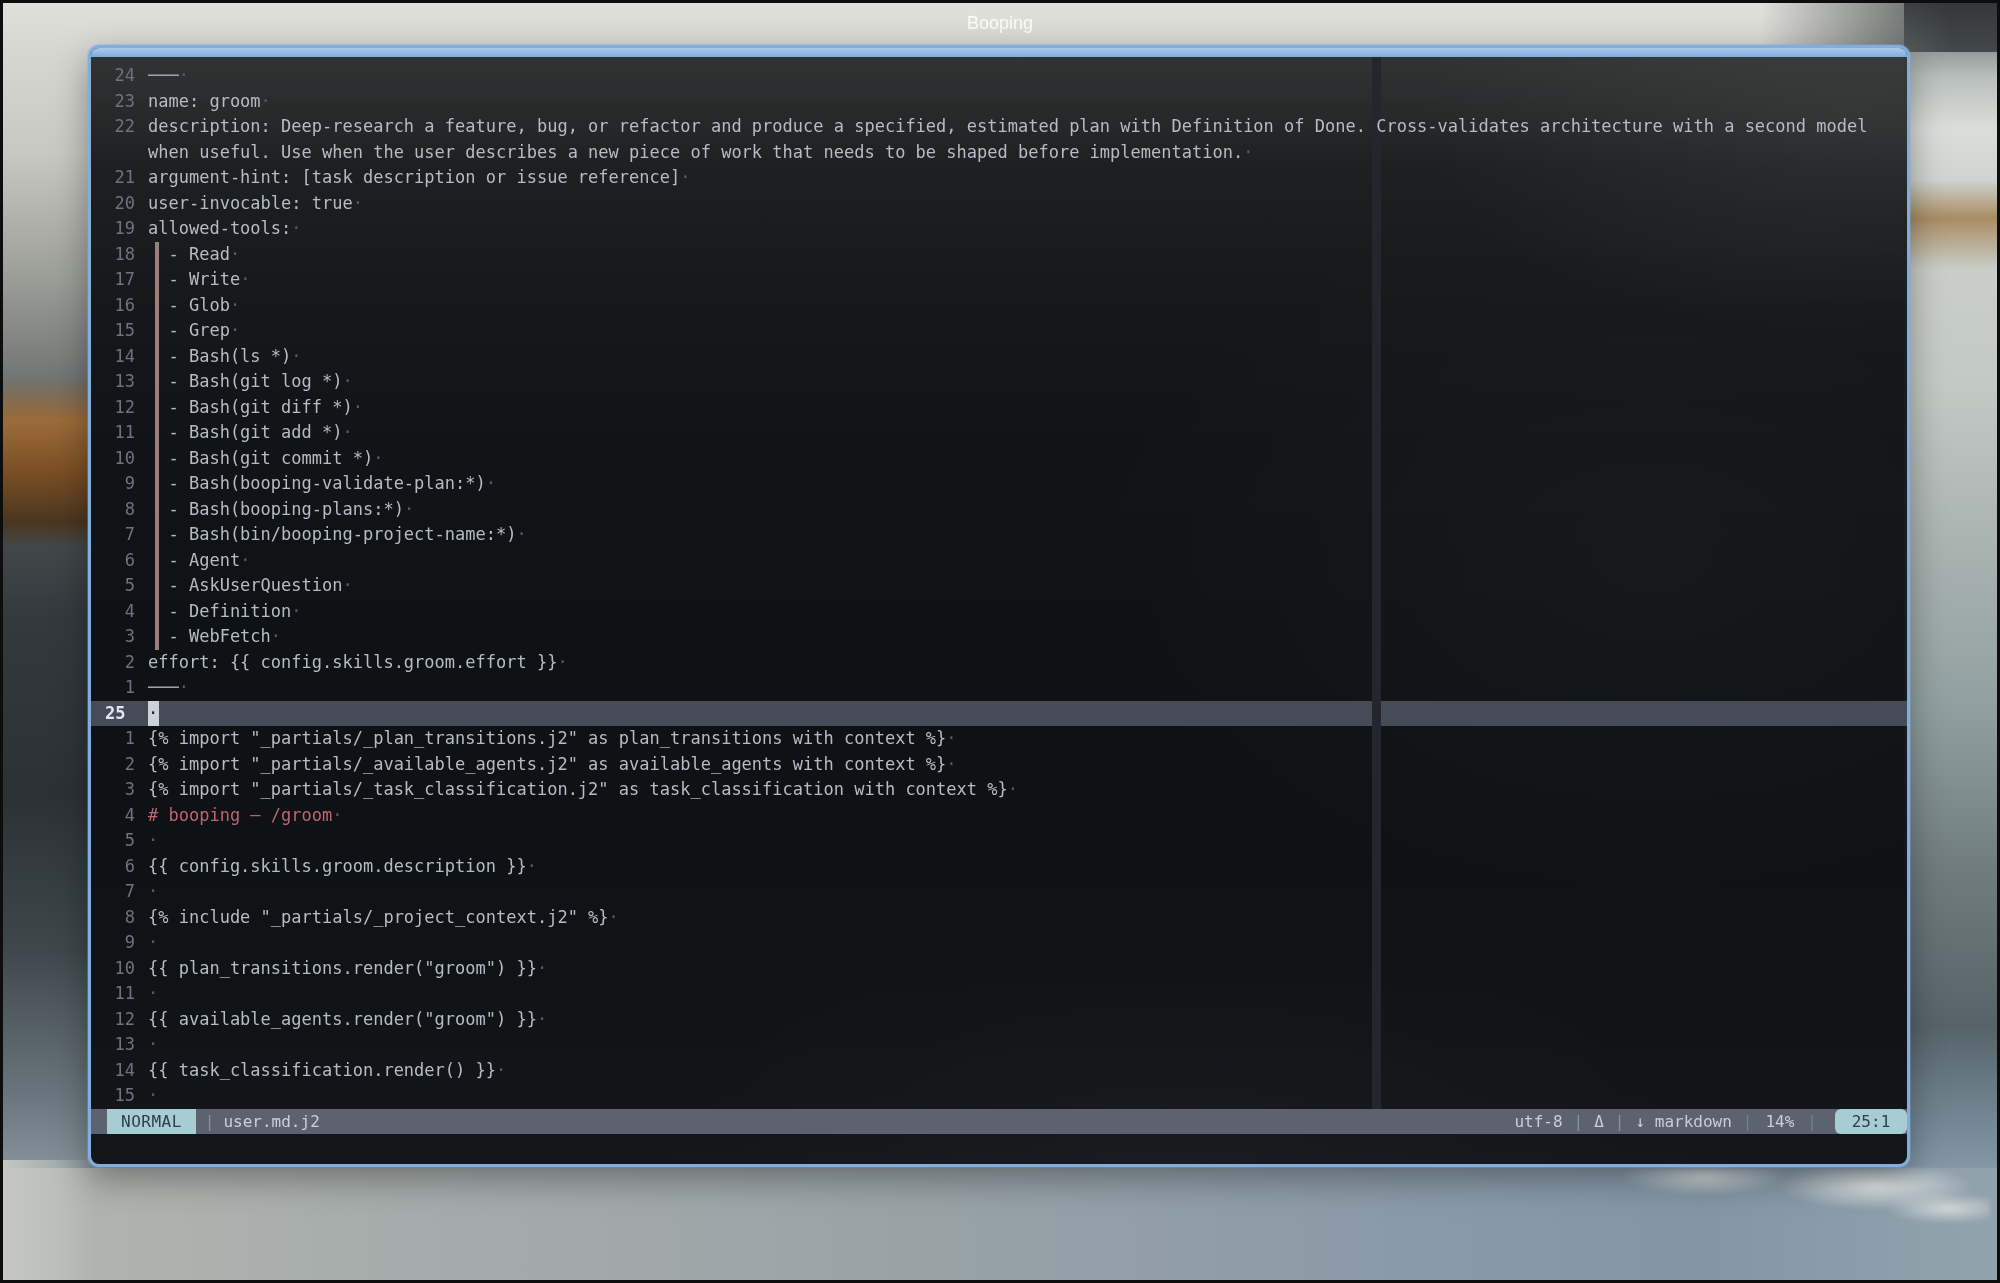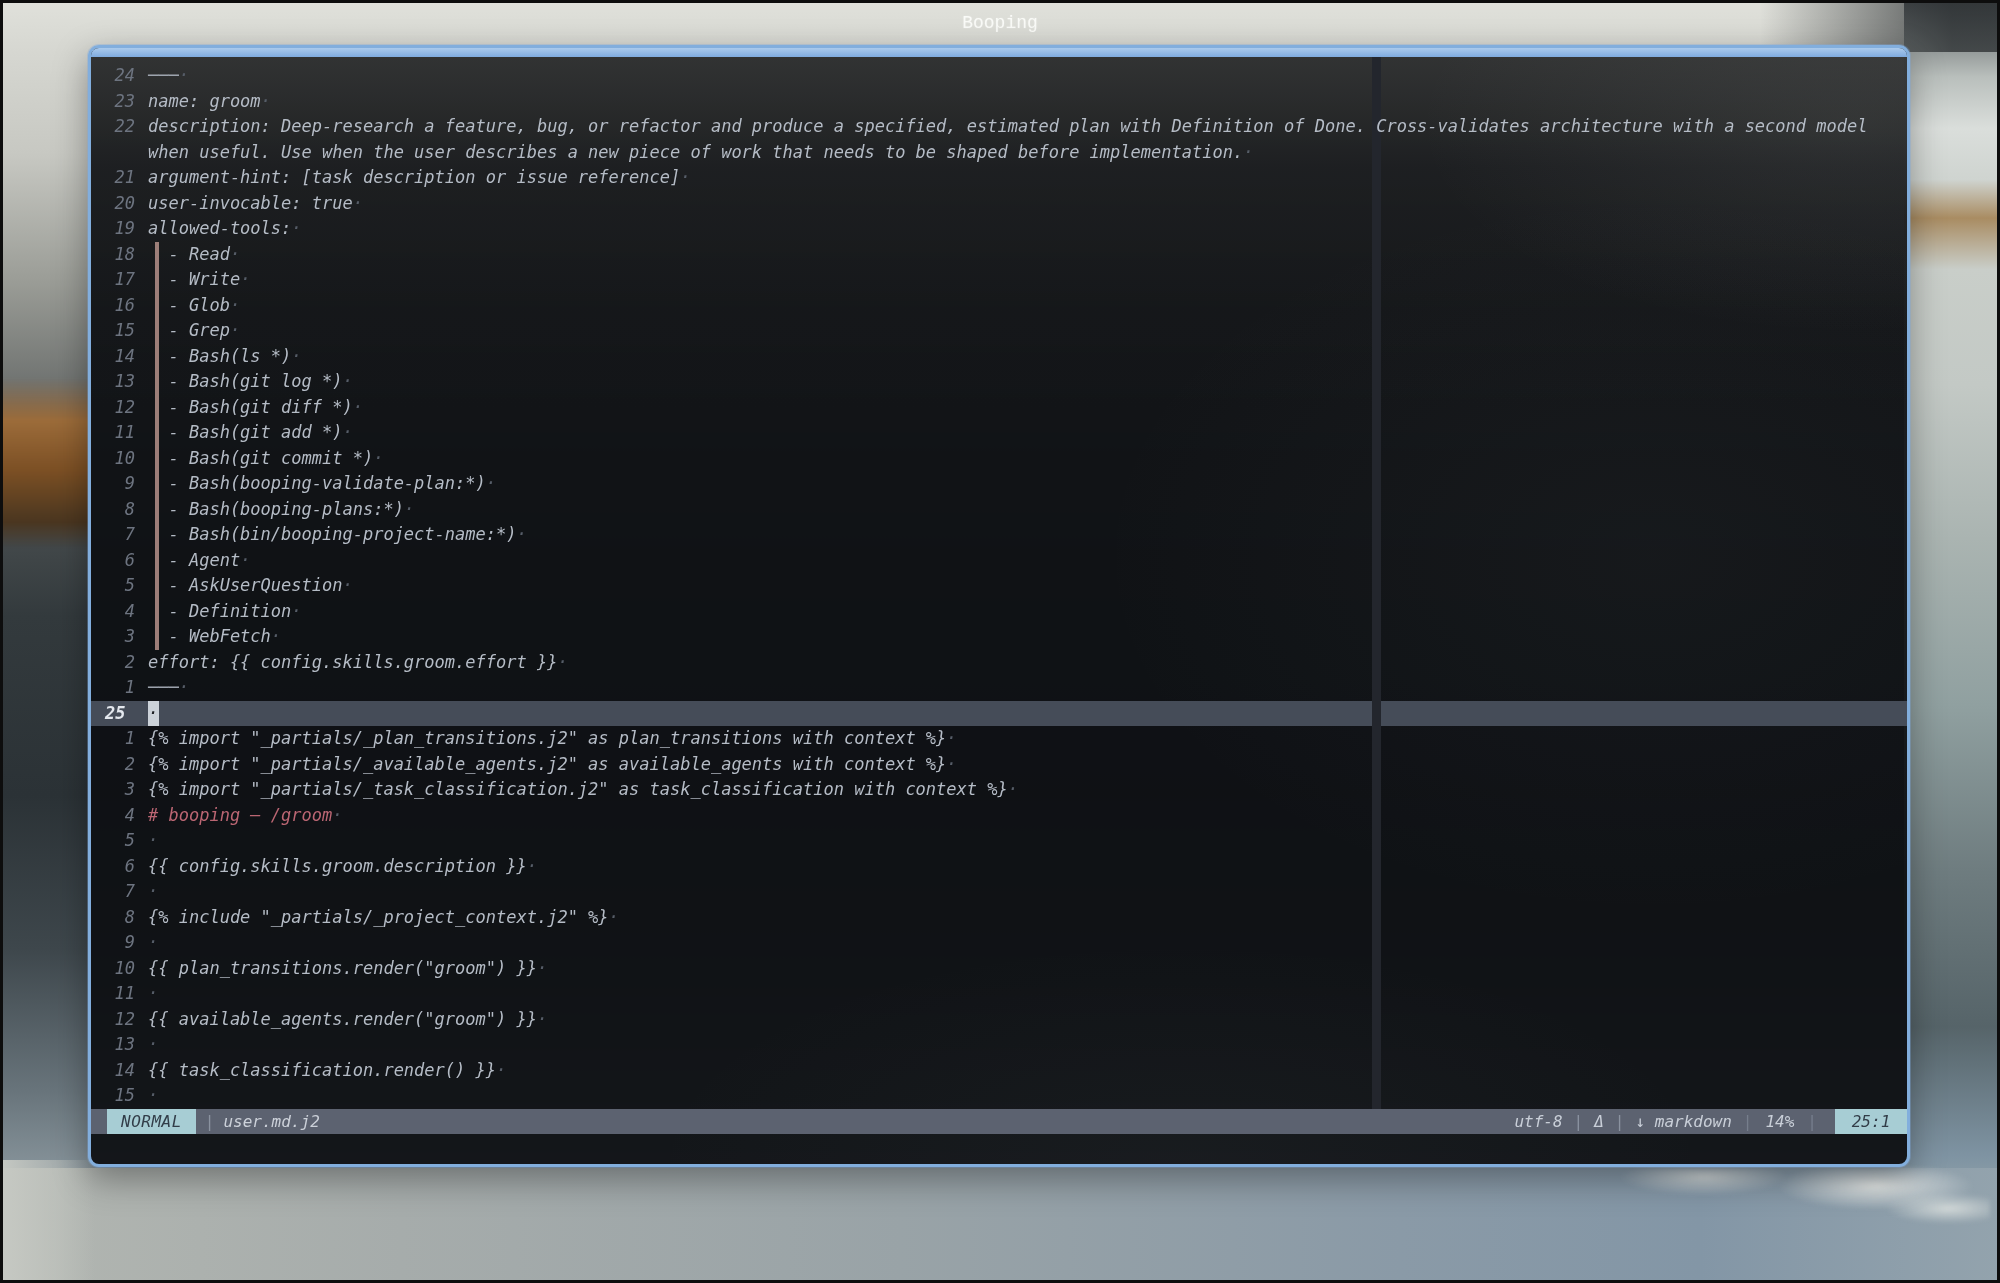--- a/index.html
+++ b/index.html
@@ -21,31 +21,31 @@
   .wp-bottom-snow { position:absolute; right:10px; top:1168px; width:520px; height:90px; filter:blur(2px);
     background:
       radial-gradient(140px 34px at 78% 20%, rgba(238,240,237,0.9), rgba(238,240,237,0) 70%),
       radial-gradient(120px 26px at 45% 10%, rgba(230,233,230,0.75), rgba(230,233,230,0) 70%),
       radial-gradient(90px 22px at 92% 45%, rgba(225,229,226,0.8), rgba(225,229,226,0) 70%); }
   .wp-bottomleft-foam { position:absolute; left:0; top:1160px; width:95px; height:123px;
     background: linear-gradient(90deg,#c6c9c3 0%, rgba(198,201,195,0.5) 60%, rgba(198,201,195,0) 100%); }
 
   
   .desktop-title { position:absolute; top:13px; left:0; width:100%; text-align:center;
-    font-family:Liberation Mono, monospace; font-size:18px; color:rgba(252,253,250,0.92);
+    font-family:Liberation Sans, sans-serif; font-size:18px; color:rgba(252,253,250,0.92);
     text-shadow:0 0 2px rgba(255,255,255,0.35); z-index:3; }
 
   
   .window { position:absolute; left:88px; top:45px; width:1822px; height:1122px;
     border:3px solid #82aedd; border-radius:11px; overflow:hidden;
     background: rgba(14,16,19,0.95); z-index:4;
     box-shadow: 0 0 0 1px rgba(130,170,220,0.35), 0 12px 34px rgba(0,0,0,0.35);
     display:flex; flex-direction:column; }
   .win-top-strip { flex:none; height:9px; background:linear-gradient(180deg,#abcaec,#7fabdf); }
-  .term { flex:1; position:relative; display:flex; flex-direction:column; min-height:0;font-style:italic; }
+  .term { flex:1; position:relative; display:flex; flex-direction:column; min-height:0; }
   .term::before { content:""; position:absolute; inset:0; z-index:0; pointer-events:none;
     background:
       linear-gradient(180deg, rgba(108,108,102,0.30) 0%, rgba(72,72,70,0.13) 10%, rgba(44,44,44,0.05) 22%, rgba(0,0,0,0) 32%),
       radial-gradient(620px 300px at 97% 6%, rgba(190,196,192,0.10), rgba(0,0,0,0) 70%),
       radial-gradient(800px 520px at 86% 45%, rgba(140,150,150,0.05), rgba(0,0,0,0) 70%),
       radial-gradient(760px 320px at 60% 100%, rgba(120,130,135,0.05), rgba(0,0,0,0) 70%); }
 
   
   .editor { flex:none; height:1052px; position:relative; padding-top:6px; overflow:hidden;
     font-size:17px; color:#b5bcc6; }
@@ -66,21 +66,21 @@
   .statusline { flex:none; height:25px; background:#5c6270; display:flex; align-items:center;
     font-size:16px; color:#c9cfd8; position:relative; z-index:5;padding-left:16px; }
   .mode-badge { background:#a7cdd4; color:#323d48; padding:0 14px; height:100%;
     display:flex; align-items:center; letter-spacing:0.5px; }
   .sl-sep { color:#8b93a0; padding:0 9px; }
   .sl-sep.dim { color:#767e8c; }
   .filename { color:#ccd1d9; }
   .sl-right { margin-left:auto; display:flex; align-items:center; height:100%; }
   .sl-item { padding:0 2px; }
   .pos-badge { background:#a7cdd4; color:#323d48; height:100%; min-width:72px;
-    display:flex; align-items:center; justify-content:center; margin-left:9px; }
+    display:flex; align-items:center; justify-content:center; margin-left:9px;border-radius:6px; }
   .scroll-pct { padding:0 4px; }
   .cmdline { flex:1; }
 </style>
 </head>
 <body>
 
 <div class="wp-base"></div>
 <div class="wp-right"></div>
 <div class="wp-topright"></div>
 <div class="wp-left-rock"></div>

